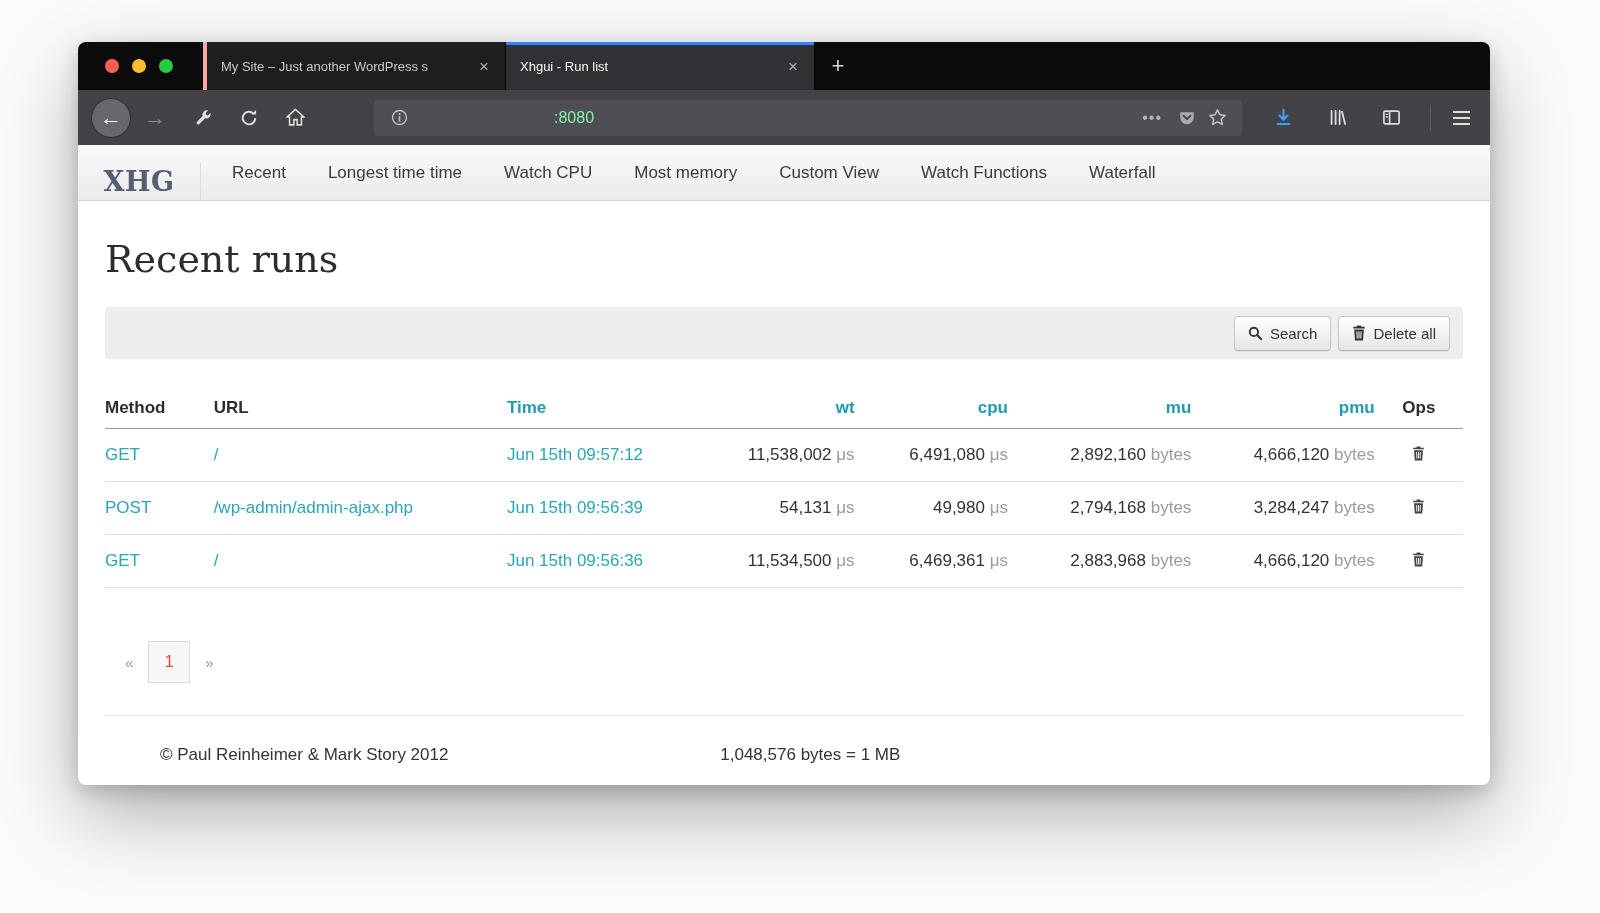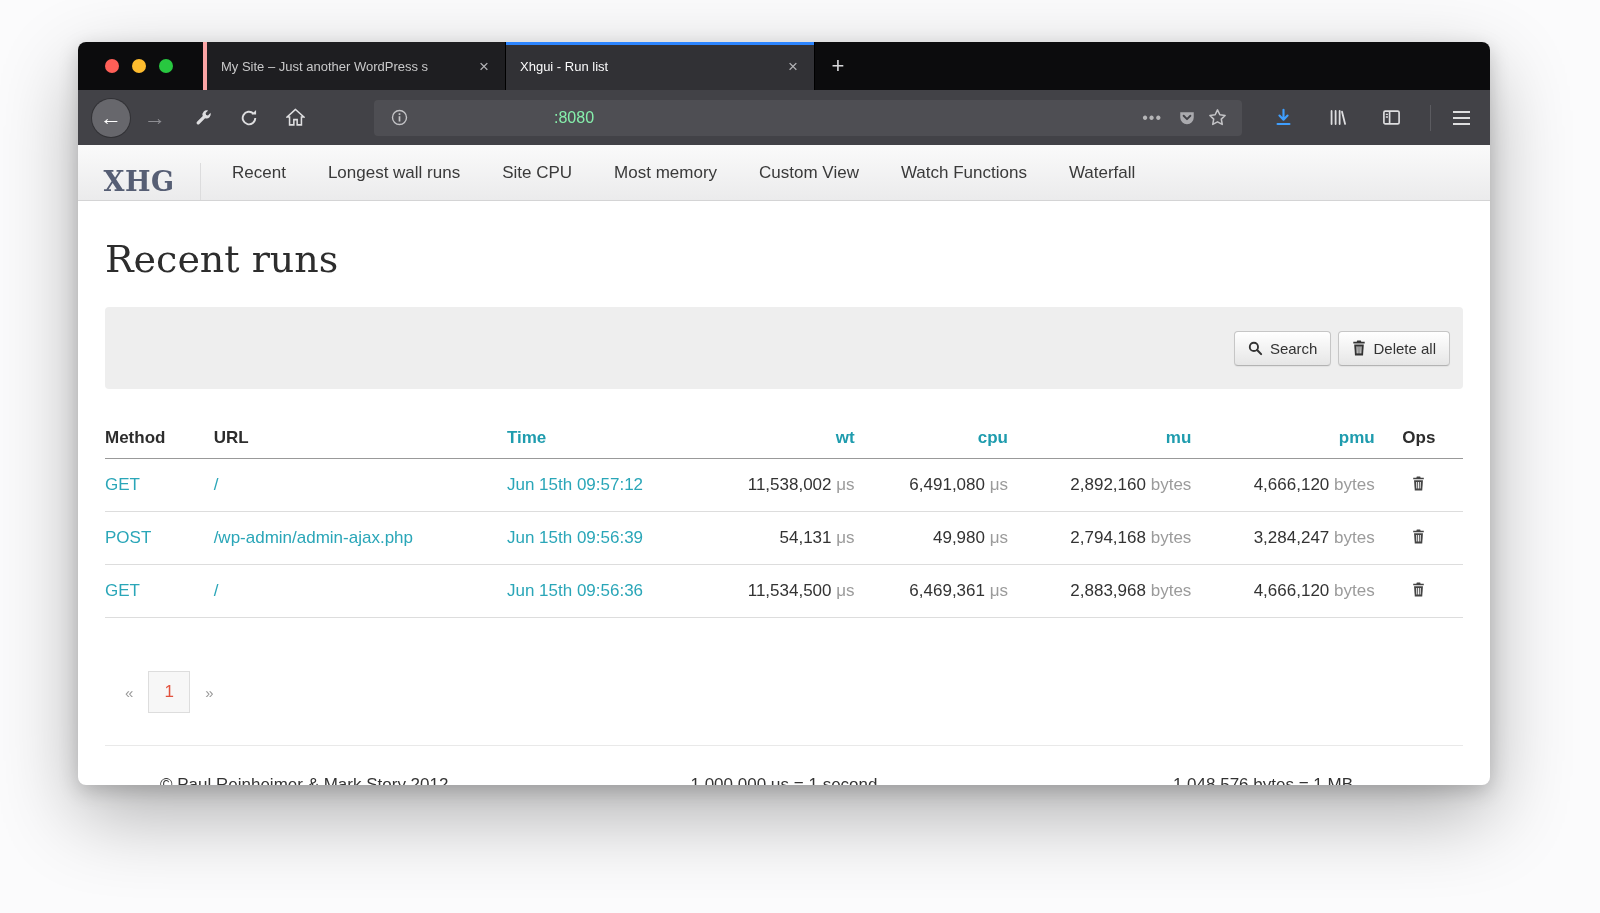--- a/index.html
+++ b/index.html
@@ -40,21 +40,21 @@
   .hamburger i{display:block;width:17px;height:2px;background:#dededf;}
   
   .sitenav{height:55px;background:linear-gradient(#fafafa,#ebebec);border-bottom:1px solid #d4d4d5;display:flex;align-items:stretch;}
   .logo{width:122px;display:flex;align-items:center;justify-content:center;border-right:1px solid #dcdcdd;
         font-family:"DejaVu Serif",serif;font-weight:bold;font-size:27px;color:#565e74;letter-spacing:.5px;cursor:pointer;margin-top:18px;}
   .navlinks{display:flex;align-items:center;padding-left:10px;}
   .navlink{padding:0 21px;font-size:17px;color:#3a3a3a;cursor:pointer;white-space:nowrap;}
   
   .container{padding:0 27px;}
   h1.pagetitle{margin:36px 0 0 0;font-family:"DejaVu Serif",serif;font-weight:normal;font-size:38px;color:#2d2d2d;letter-spacing:0;}
-  .well{margin-top:26px;height:82px;background:#eee;border-radius:4px;display:flex;align-items:center;justify-content:flex-end;padding:0 13px;box-sizing:border-box;gap:7px;}
+  .well{margin-top:26px;height:52px;background:#eee;border-radius:4px;display:flex;align-items:center;justify-content:flex-end;padding:0 13px;box-sizing:border-box;gap:7px;}
   .btn{display:inline-flex;align-items:center;gap:7px;height:35px;padding:0 13px;border:1px solid #c6c6c6;border-bottom-color:#b3b3b3;border-radius:4px;
        background:linear-gradient(#ffffff,#e6e6e6);font-size:15px;color:#333;cursor:pointer;box-shadow:0 1px 1px rgba(0,0,0,.05);}
   
   table.runs{width:100%;border-collapse:collapse;margin-top:30px;font-size:17px;}
   table.runs th{font-weight:bold;color:#2d2d2d;padding:9px 0 10px;border-bottom:1px solid #999;}
   table.runs th.sort{color:#1f9cae;cursor:pointer;}
   table.runs td{padding:15px 0;border-bottom:1px solid #ddd;color:#333;}
   .al{text-align:left;} .ar{text-align:right;} .ac{text-align:center;}
   a.tlink{color:#2aa6b8;text-decoration:none;cursor:pointer;}
   .unit{color:#9b9b9b;}
@@ -163,22 +163,22 @@
             <i></i>
             <i></i>
           </span>
       </div>
     </div>
 
     <div class="sitenav">
       <div class="logo">XHG</div>
       <div class="navlinks">
         <span class="navlink">Recent</span>
-        <span class="navlink">Longest wall runs</span>
-        <span class="navlink">Site CPU</span>
+        <span class="navlink">Longest time time</span>
+        <span class="navlink">Watch CPU</span>
         <span class="navlink">Most memory</span>
         <span class="navlink">Custom View</span>
         <span class="navlink">Watch Functions</span>
         <span class="navlink">Waterfall</span>
       </div>
     </div>
 
     <div class="container">
       <h1 class="pagetitle">Recent runs</h1>
 
@@ -282,19 +282,18 @@
       </table>
 
       <div class="pager">
         <span class="arrow">«</span>
         <span class="page">1</span>
         <span class="arrow">»</span>
       </div>
 
       <div class="footer">
         <span class="left">© Paul Reinheimer &amp; Mark Story 2012</span>
-        <span class="center">1,000,000 μs = 1 second</span>
         <span class="right">1,048,576 bytes = 1 MB</span>
       </div>
     </div>
 
   </div>
 </div>
 
 </body></html>

